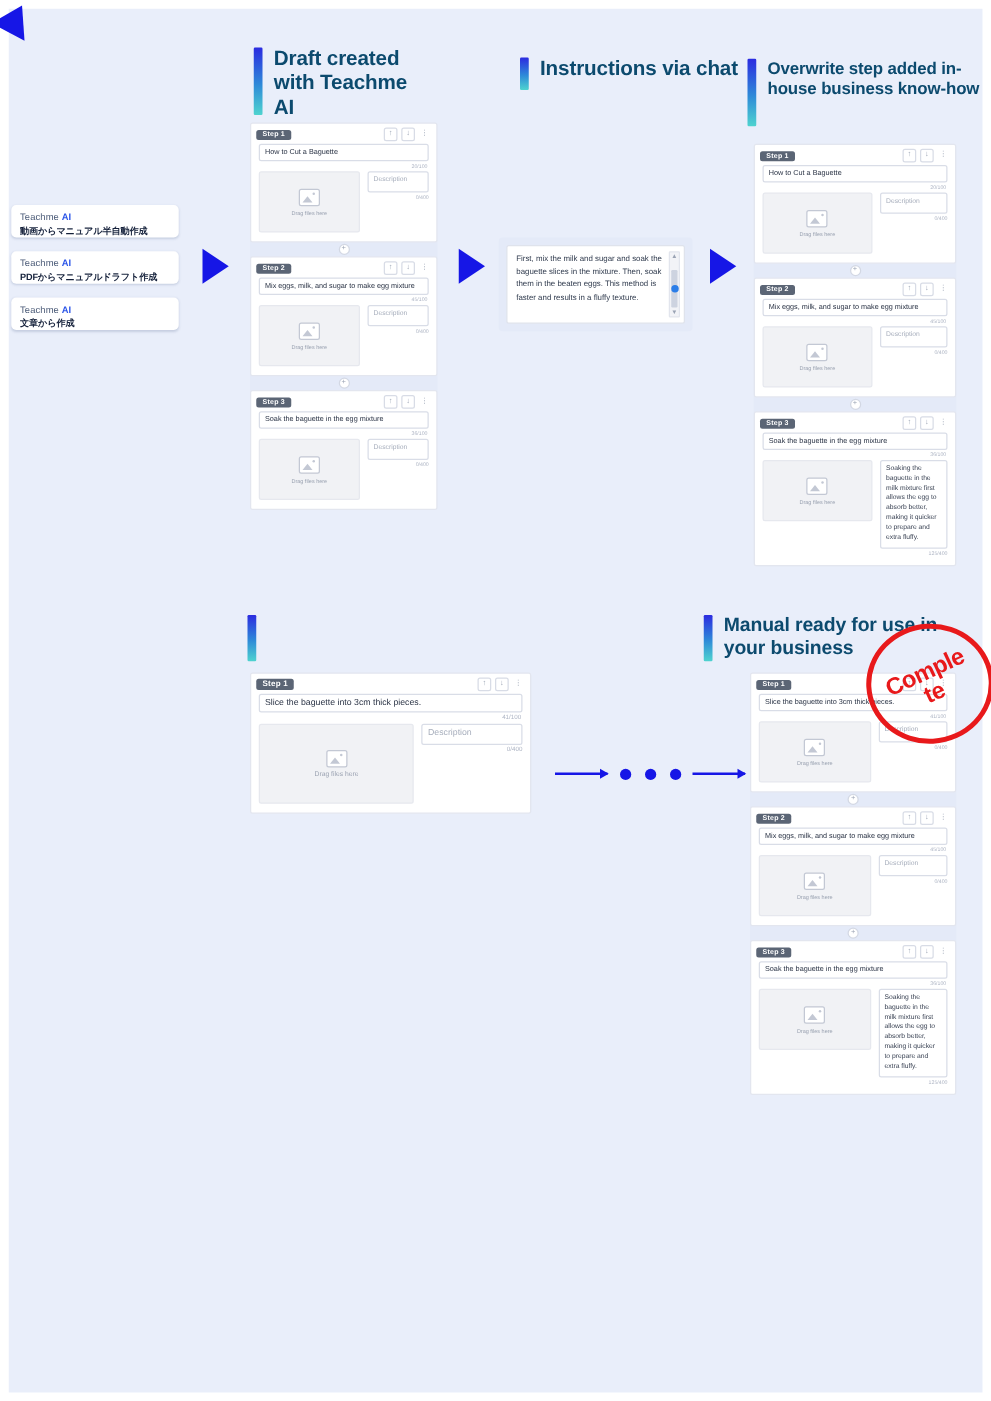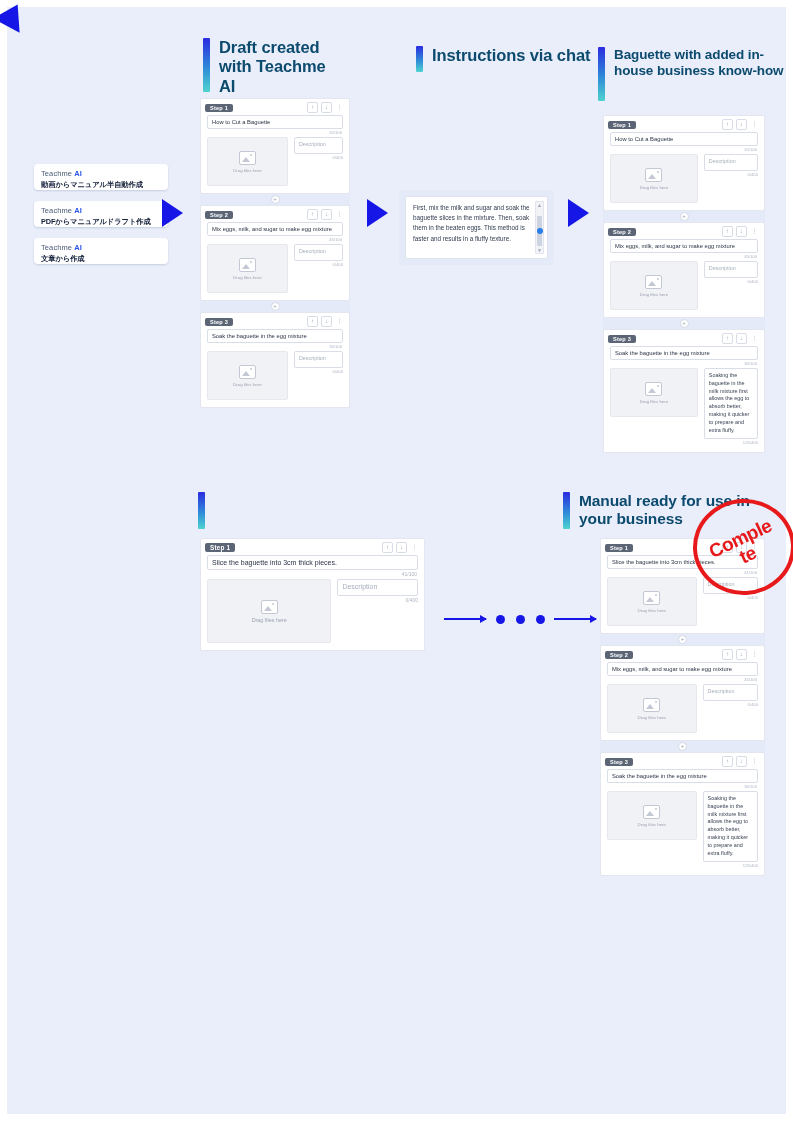--- a/index.html
+++ b/index.html
@@ -38,21 +38,21 @@
 
   #h-rewrite{left:198px;top:492px;}
   #h-rewrite .bar{height:37px;}
   #h-rewrite .txt{font-size:15.5px;width:170px;}
 
   #h-ready{left:563px;top:492px;}
   #h-ready .bar{height:37px;}
   #h-ready .txt{font-size:15.5px;width:190px;}
 
   
-  .tm-card{position:absolute;left:34px;width:120px;background:#fff;
+  .tm-card{position:absolute;left:9px;width:120px;background:#fff;
     border-radius:4px;box-shadow:0 1px 2px rgba(40,60,110,.18);
     padding:5px 7px 0 7px;}
   .tm-brand{font-size:7.5px;color:#4a5a77;letter-spacing:.1px;}
   .tm-brand b{color:#2b55e8;font-weight:bold;}
   .tm-sub{font-size:7.3px;color:#14203a;font-weight:bold;margin-top:2px;
     letter-spacing:-.1px;}
   #tm1{top:164px;}
   #tm2{top:201px;}
   #tm3{top:238px;}
 
@@ -157,21 +157,21 @@
     <div class="txt">Draft created with Teachme AI</div>
   </div>
 
   <div class="heading" id="h-chat">
     <div class="bar"></div>
     <div class="txt">Instructions via chat</div>
   </div>
 
   <div class="heading" id="h-over">
     <div class="bar"></div>
-    <div class="txt">Baguette with added in-house business know-how</div>
+    <div class="txt">Overwrite step added in-house business know-how</div>
   </div>
 
   <div class="heading" id="h-rewrite">
     <div class="bar"></div>
   </div>
 
   <div class="heading" id="h-ready">
     <div class="bar"></div>
     <div class="txt">Manual ready for use in your business</div>
   </div>

